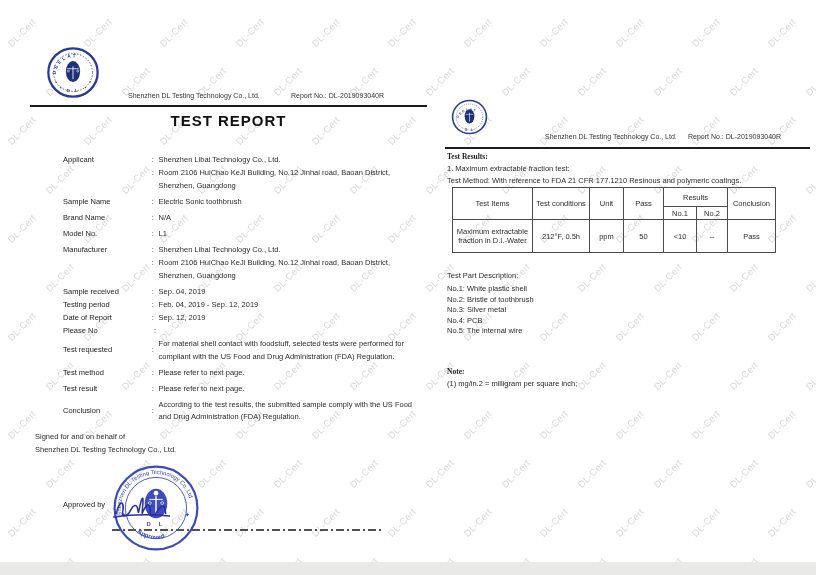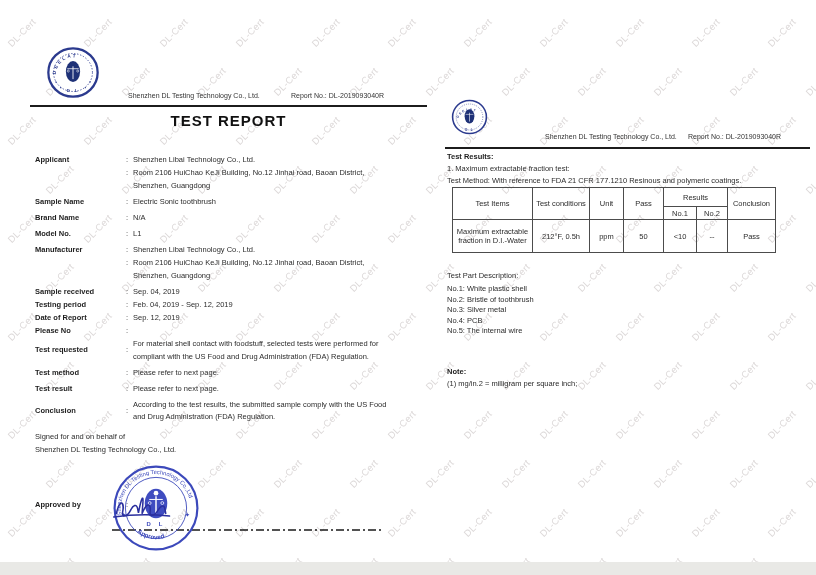--- a/index.html
+++ b/index.html
@@ -10,25 +10,25 @@
       transform:rotate(-45deg);}
   .abs{position:absolute;z-index:1;}
   .hline{position:absolute;height:2px;background:#1c1c1c;z-index:1;}
   .company{font-size:7px;color:#333;}
   .reportno{font-size:7px;color:#333;}
   .title{font-size:15px;font-weight:bold;letter-spacing:1px;text-align:center;color:#111;}
   .fields{display:flex;flex-direction:column;}
   .frow{display:flex;font-size:7.5px;line-height:12.5px;margin-bottom:3.5px;}
   .frow.tight{margin-bottom:.5px;}
   .frow.cont{margin-bottom:4px;}
-  .flabel{width:86px;font-weight:bold;color:#1d1d1d;}
+  .flabel{width:86px;font-weight:normal;color:#1d1d1d;margin-left:28px;}
   .fcolon{width:12px;text-align:center;color:#333;}
   .fvalue{width:268px;color:#2c2c2c;}
   .smalltext{font-size:7.5px;line-height:12px;color:#2c2c2c;}
-  .bold{font-weight:bold;color:#1d1d1d;}
+  .bold{font-weight:bold;color:#1d1d1d;font-family:Liberation Serif, serif;}
   table.results{border-collapse:collapse;font-size:7.5px;text-align:center;color:#2c2c2c;background:transparent;}
   table.results th,table.results td{border:1px solid #4c4c4c;font-weight:normal;padding:0 2px;}
   table.results .h1{height:19px;}
   table.results .h2{height:13px;}
   table.results .dr{height:33px;}
   .tpd-item{display:block;font-size:7.5px;line-height:10.4px;color:#2c2c2c;}
   .bottom-strip{position:absolute;left:0;top:562px;width:816px;height:13px;background:#e9e9e6;z-index:2;}
 </style>
 </head>
 <body>

